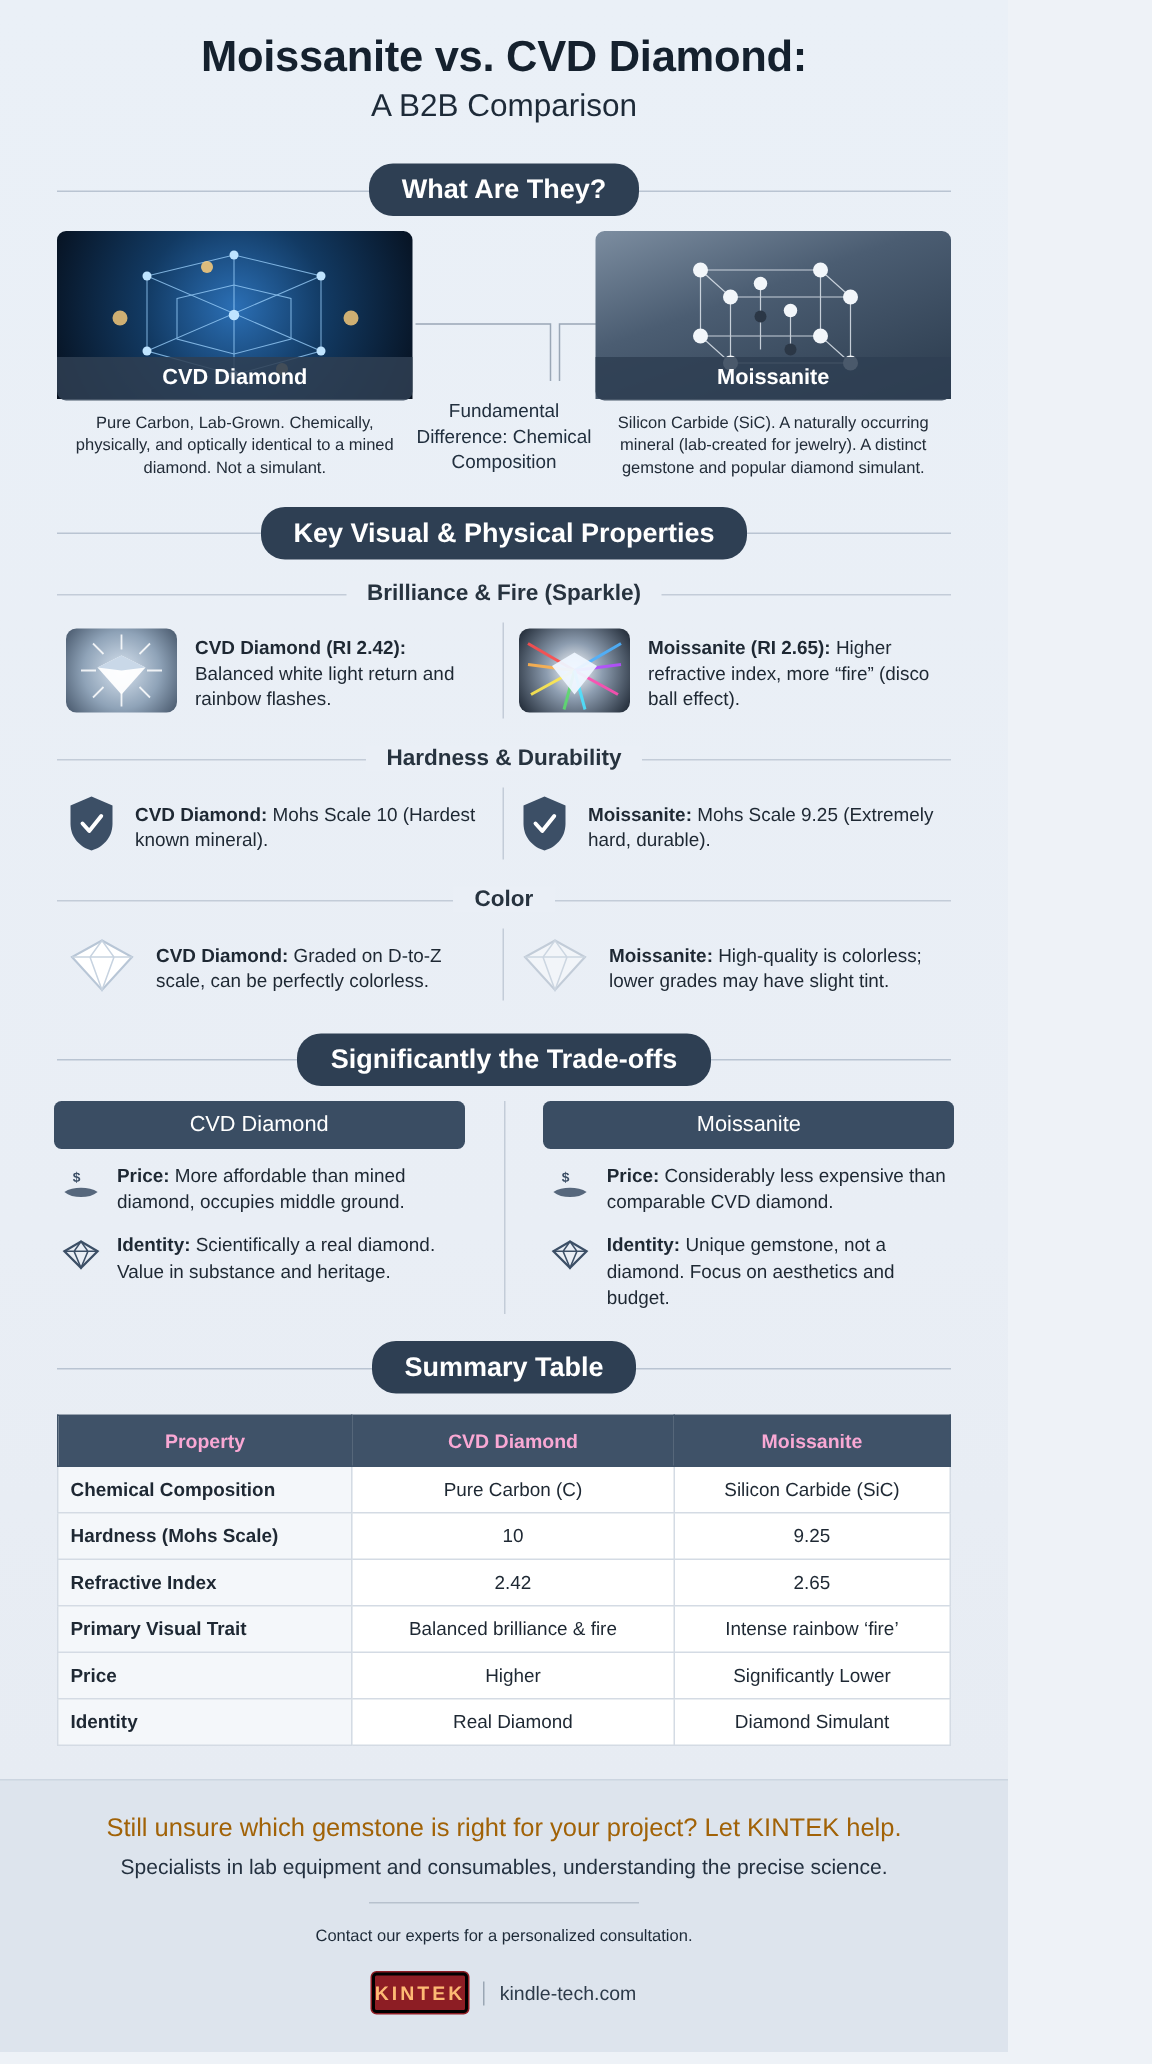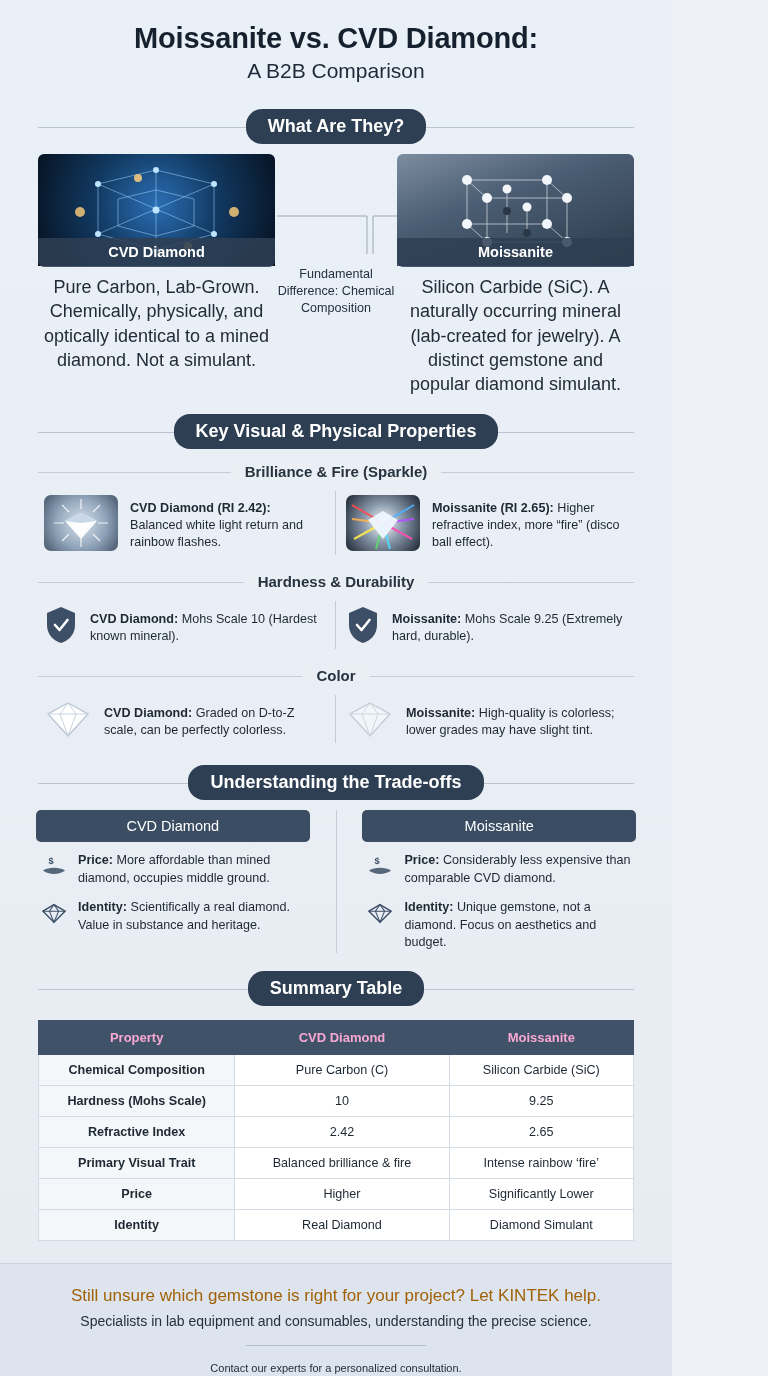--- a/index.html
+++ b/index.html
@@ -79,21 +79,21 @@
     width: 237px;
     background: rgba(47,63,83,0.86);
     color: #fff; text-align: center;
     font-size: 14.5px; font-weight: bold;
     padding: 6px 0 7px;
     border-radius: 0 0 6px 6px;
     margin-top: -28px;
     position: relative;
   }
   .card-body {
-    font-size: 18px; line-height: 1.35; text-align: center;
+    font-size: 11px; line-height: 1.35; text-align: center;
     color: #222c38; padding: 8px 4px 0;
   }
   .what-mid {
     width: 190px; text-align: center; padding-top: 112px;
     font-size: 12.6px; color: #22303f; line-height: 1.35;
     position: relative;
   }
   .connector { position: absolute; top: 58px; left: 0; width: 190px; height: 46px; }
 
   
@@ -131,36 +131,36 @@
   .table-wrap { padding: 4px 38px 0; }
   table { width: 100%; border-collapse: collapse; background: #fff; }
   th {
     background: #3f5268; color: #f9a8d4; font-size: 13px; font-weight: bold;
     padding: 9px 6px; border: 1px solid #3f5268;
   }
   td {
     font-size: 12.6px; padding: 8px 8px; border: 1px solid #d4dbe4; text-align: center;
     color: #1e2833;
   }
-  td.prop-name { text-align: center; font-weight: bold; background: #f4f7fa; width: 33%; }
+  td.prop-name { text-align: left; font-weight: bold; background: #f4f7fa; width: 33%; }
 
   
   .footer {
     background: #dde4ed; margin-top: 22px; padding: 22px 30px 26px; text-align: center;
     border-top: 1px solid #ccd5e0;
   }
   .f-title { font-size: 17px; font-weight: normal; color: #a16207; }
   .f-sub { font-size: 14px; color: #243140; margin-top: 7px; }
   .f-line { width: 180px; height: 1px; background: #b7c1cd; margin: 16px auto; }
   .f-cta { font-size: 11px; color: #1d2a38; }
   .brand-row { display: flex; align-items: center; justify-content: center; gap: 10px; margin-top: 18px; }
   .brand {
-    background: #8d1d24; color: #22c55e; font-size: 13px; font-weight: bold;
-    letter-spacing: 2px; padding: 4px 24px; border-radius: 3px;
-    border: 5px solid #000000; box-shadow: 0 0 0 1px #8d1d24;
+    background: #8d1d24; color: #fdba74; font-size: 13px; font-weight: bold;
+    letter-spacing: 2px; padding: 4px 0; border-radius: 3px;
+    border: 2px solid #000000; box-shadow: 0 0 0 1px #8d1d24;
   }
   .brand-sep { width: 1px; height: 16px; background: #9aa6b4; }
   .brand-url { font-size: 13px; color: #2c3a49; }
 </style>
 </head>
 <body>
 
 <div class="page">
 
   <div class="title-block">
@@ -340,21 +340,21 @@
       </svg>
       <div class="prop-text">
         <b>Moissanite:</b>
         <span>High-quality is colorless; lower grades may have slight tint.</span>
       </div>
     </div>
   </div>
 
   <div class="section-head">
     <div class="rule"></div>
-    <span class="pill">Understanding the Trade-offs</span>
+    <span class="pill">Significantly the Trade-offs</span>
   </div>
 
   <div class="trade-wrap">
     <div class="trade-col">
       <div class="trade-head">CVD Diamond</div>
 
       <div class="trade-item">
         <svg class="trade-ic" viewBox="0 0 28 26">
           <text x="8" y="11" font-size="10" font-family="Liberation Sans" fill="#3c4f66" font-weight="bold">$</text>
           <path d="M2 18 C8 14 20 14 26 18 C20 23 8 23 2 18 Z" fill="#3c4f66" opacity="0.85"></path>

